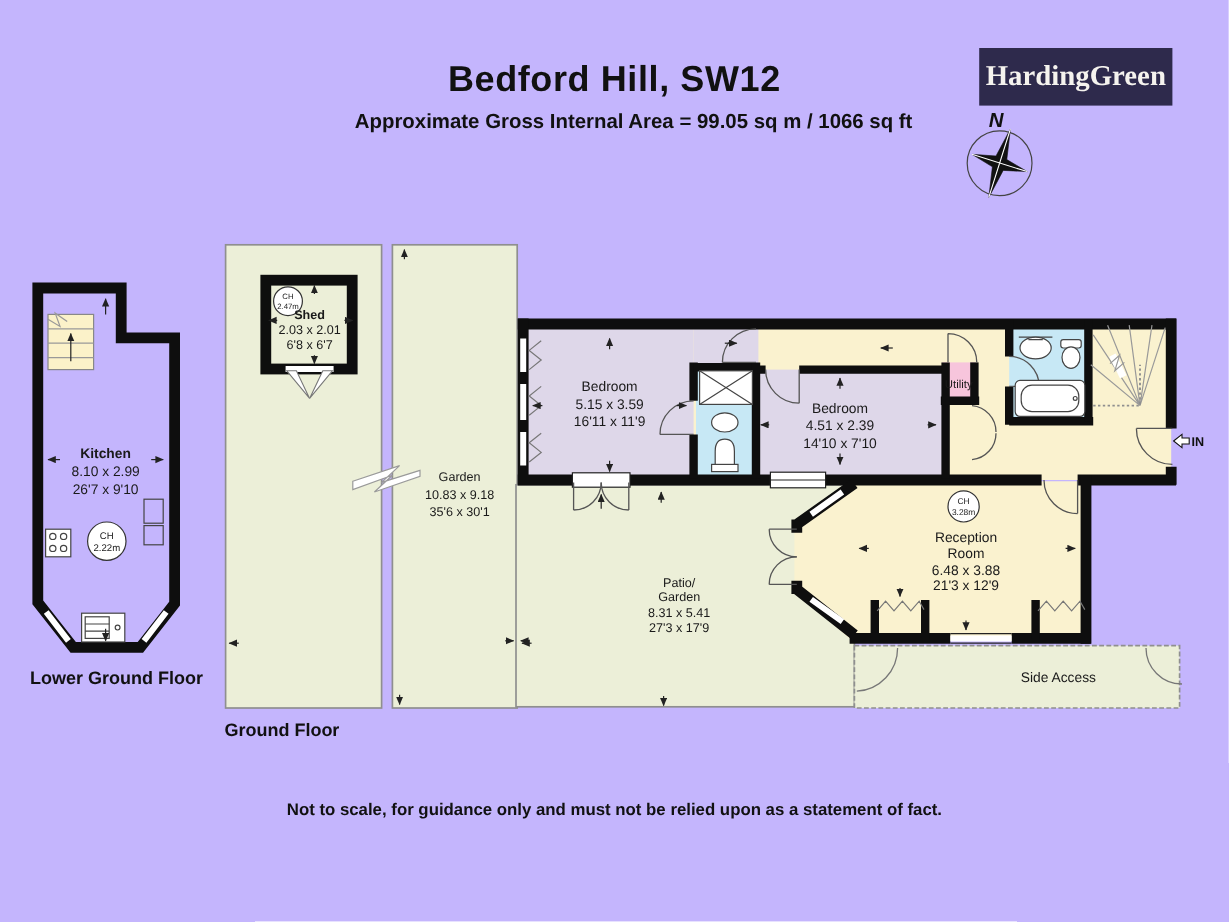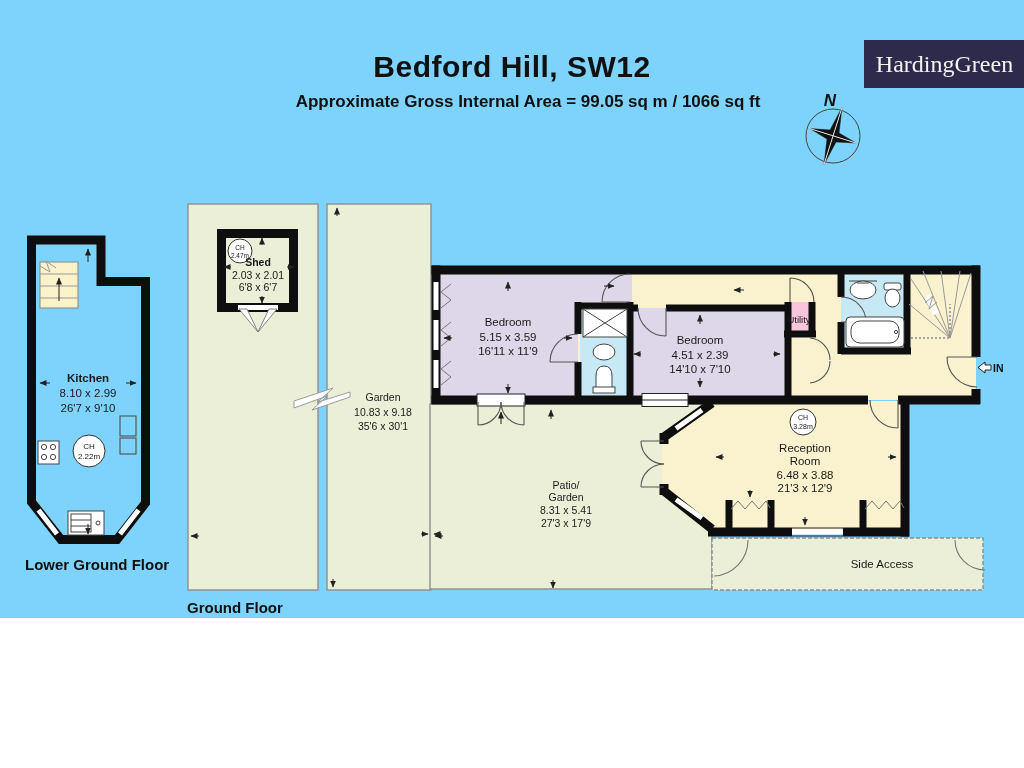--- a/index.html
+++ b/index.html
@@ -1,23 +1,23 @@
 <!DOCTYPE html>
 <html style="--c-wall: #0e0e0e; --c-kitchen: #f8d1e2; --c-bedroom: #ded7e9; --c-bathroom: #c7e8f5; --c-cream: #faf2cf; --c-shed: #fbf2c9; --c-garden: #ecefd8; --c-utility: #f7c5dc; --c-logo-bg: #2e2a4c; --c-outline: #8f8f8f; --c-door: #555555;"><head>
 <meta charset="utf-8">
 <style>
   html,body{margin:0;padding:0;background:#fff;}
-  #stage{position:relative;width:1024px;height:618px;background:#7dd3fc;overflow:hidden;
+  #stage{position:relative;width:1024px;height:768px;background:#c4b5fd;overflow:hidden;
          font-family:"Liberation Sans",sans-serif;}
   .title{position:absolute;top:50px;left:0;width:100%;text-align:center;
          font-size:30px;font-weight:bold;color:#111;letter-spacing:.5px;}
   .subtitle{position:absolute;top:92px;left:16px;width:100%;text-align:center;
          font-size:17px;font-weight:bold;color:#111;}
-  .logo{position:absolute;left:864px;top:40px;width:161px;height:48px;
-        background:var(--c-logo-bg,#2e2a4c);display:flex;align-items:center;justify-content:center;}
+  .logo{position:absolute;left:816px;top:40px;width:161px;height:48px;
+        background:var(--c-logo-bg,#2e2a4c);display:flex;align-items:center;justify-content:center;font-weight:bold;}
   .logo span{font-family:"Liberation Serif",serif;font-size:24px;color:#f5f3ee;}
   .footer1{position:absolute;top:666px;left:0;width:100%;text-align:center;
         font-size:14px;font-weight:bold;color:#111;}
   .footer2{position:absolute;top:686px;left:0;width:100%;text-align:center;
         font-size:14px;font-weight:bold;color:#111;}
   svg{position:absolute;left:0;top:0;}
   
   .f-kitchen{fill:var(--c-kitchen,#f8d1e2);}
   .f-bed{fill:var(--c-bedroom,#ded7e9);}
   .f-bath{fill:var(--c-bathroom,#c7e8f5);}
@@ -52,20 +52,21 @@
 </head>
 <body>
 
 <div id="stage">
 
   <div class="title">Bedford Hill, SW12</div>
   <div class="subtitle">Approximate Gross Internal Area = 99.05 sq m / 1066 sq ft</div>
   <div class="logo">
     <span>HardingGreen</span>
   </div>
+  <div class="footer1">Not to scale, for guidance only and must not be relied upon as a statement of fact.</div>
 
   <svg width="1024" height="768" viewBox="0 0 1024 768">
     <defs>
       <marker id="ah" markerWidth="8" markerHeight="8" refX="6.5" refY="3" orient="auto">
         <path d="M0,0 L7,3 L0,6 Z" fill="#222"></path>
       </marker>
     </defs>
 
     <g>
       <circle cx="833" cy="136" r="27" fill="none" stroke="#444" stroke-width="1"></circle>

